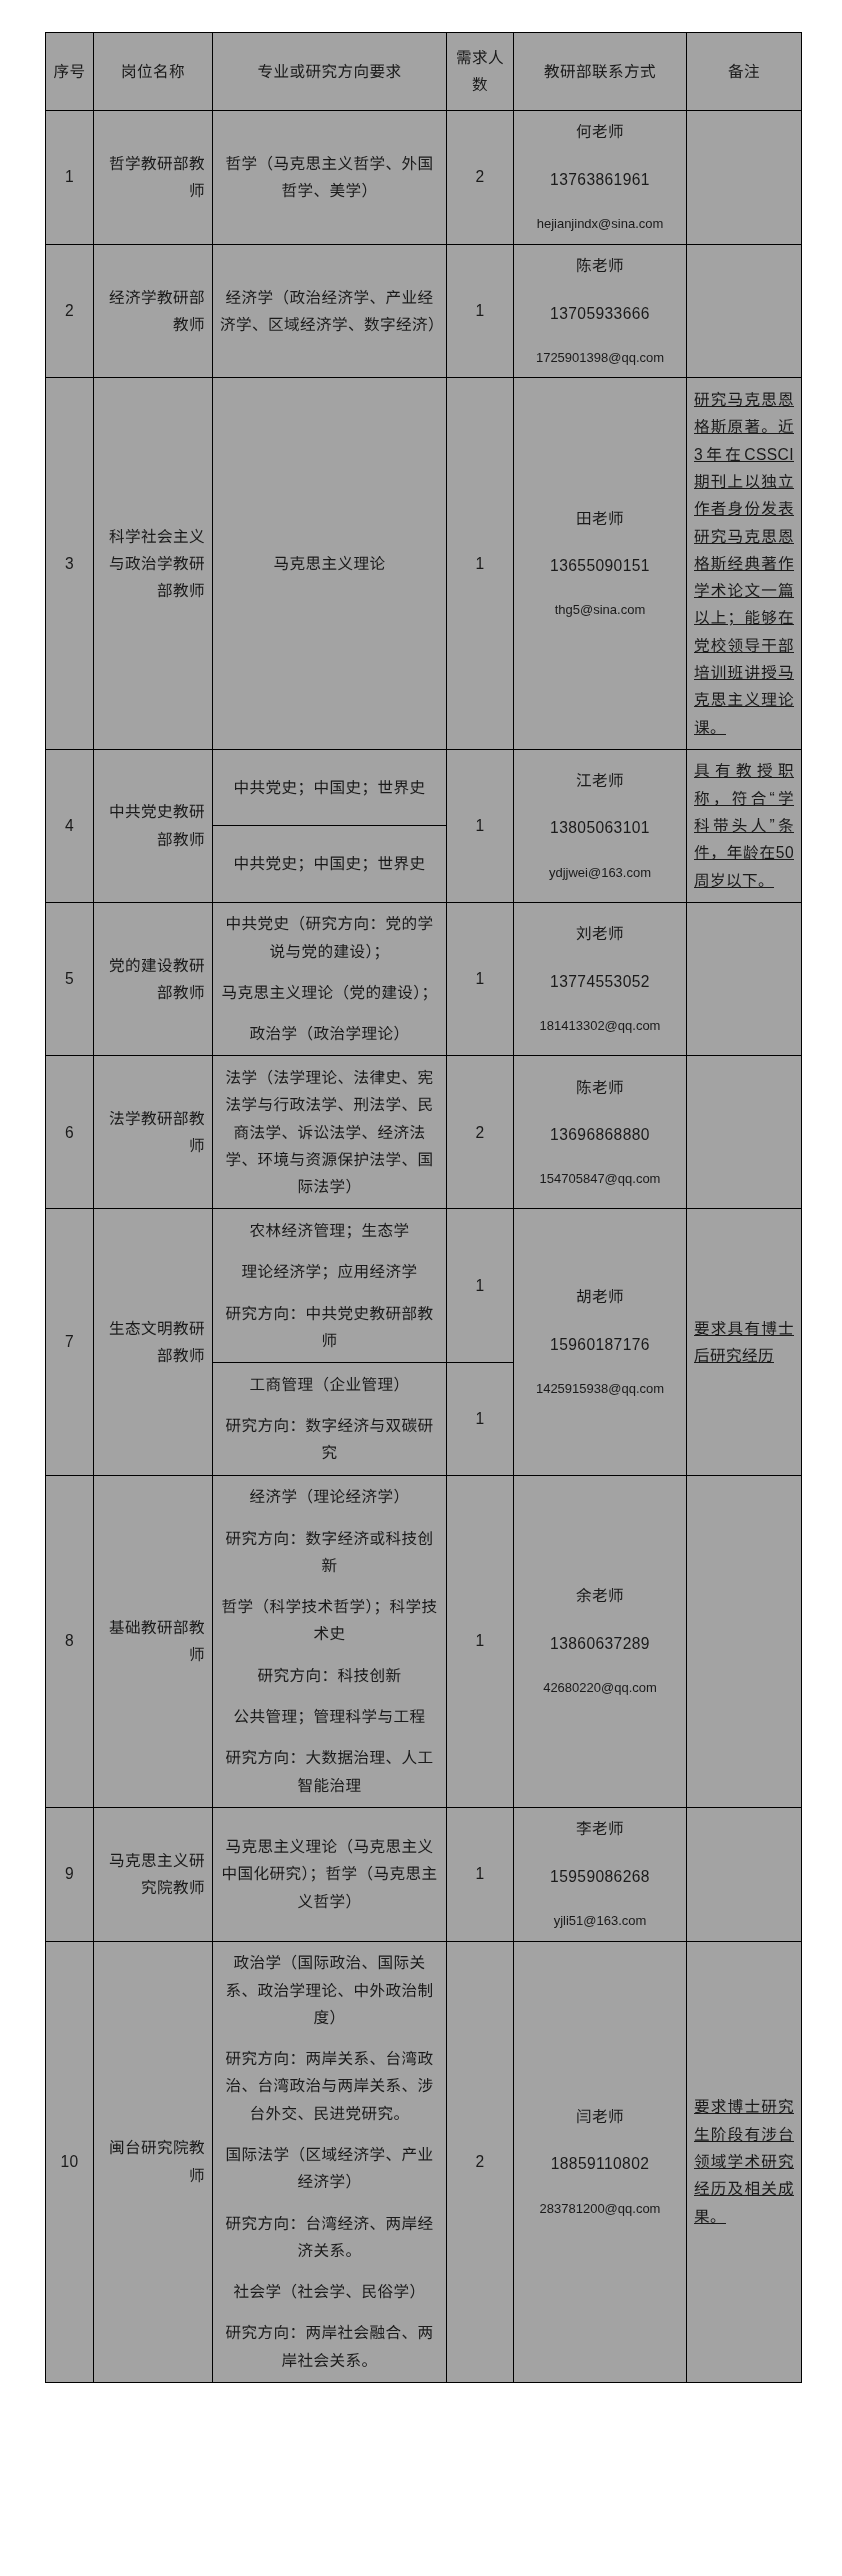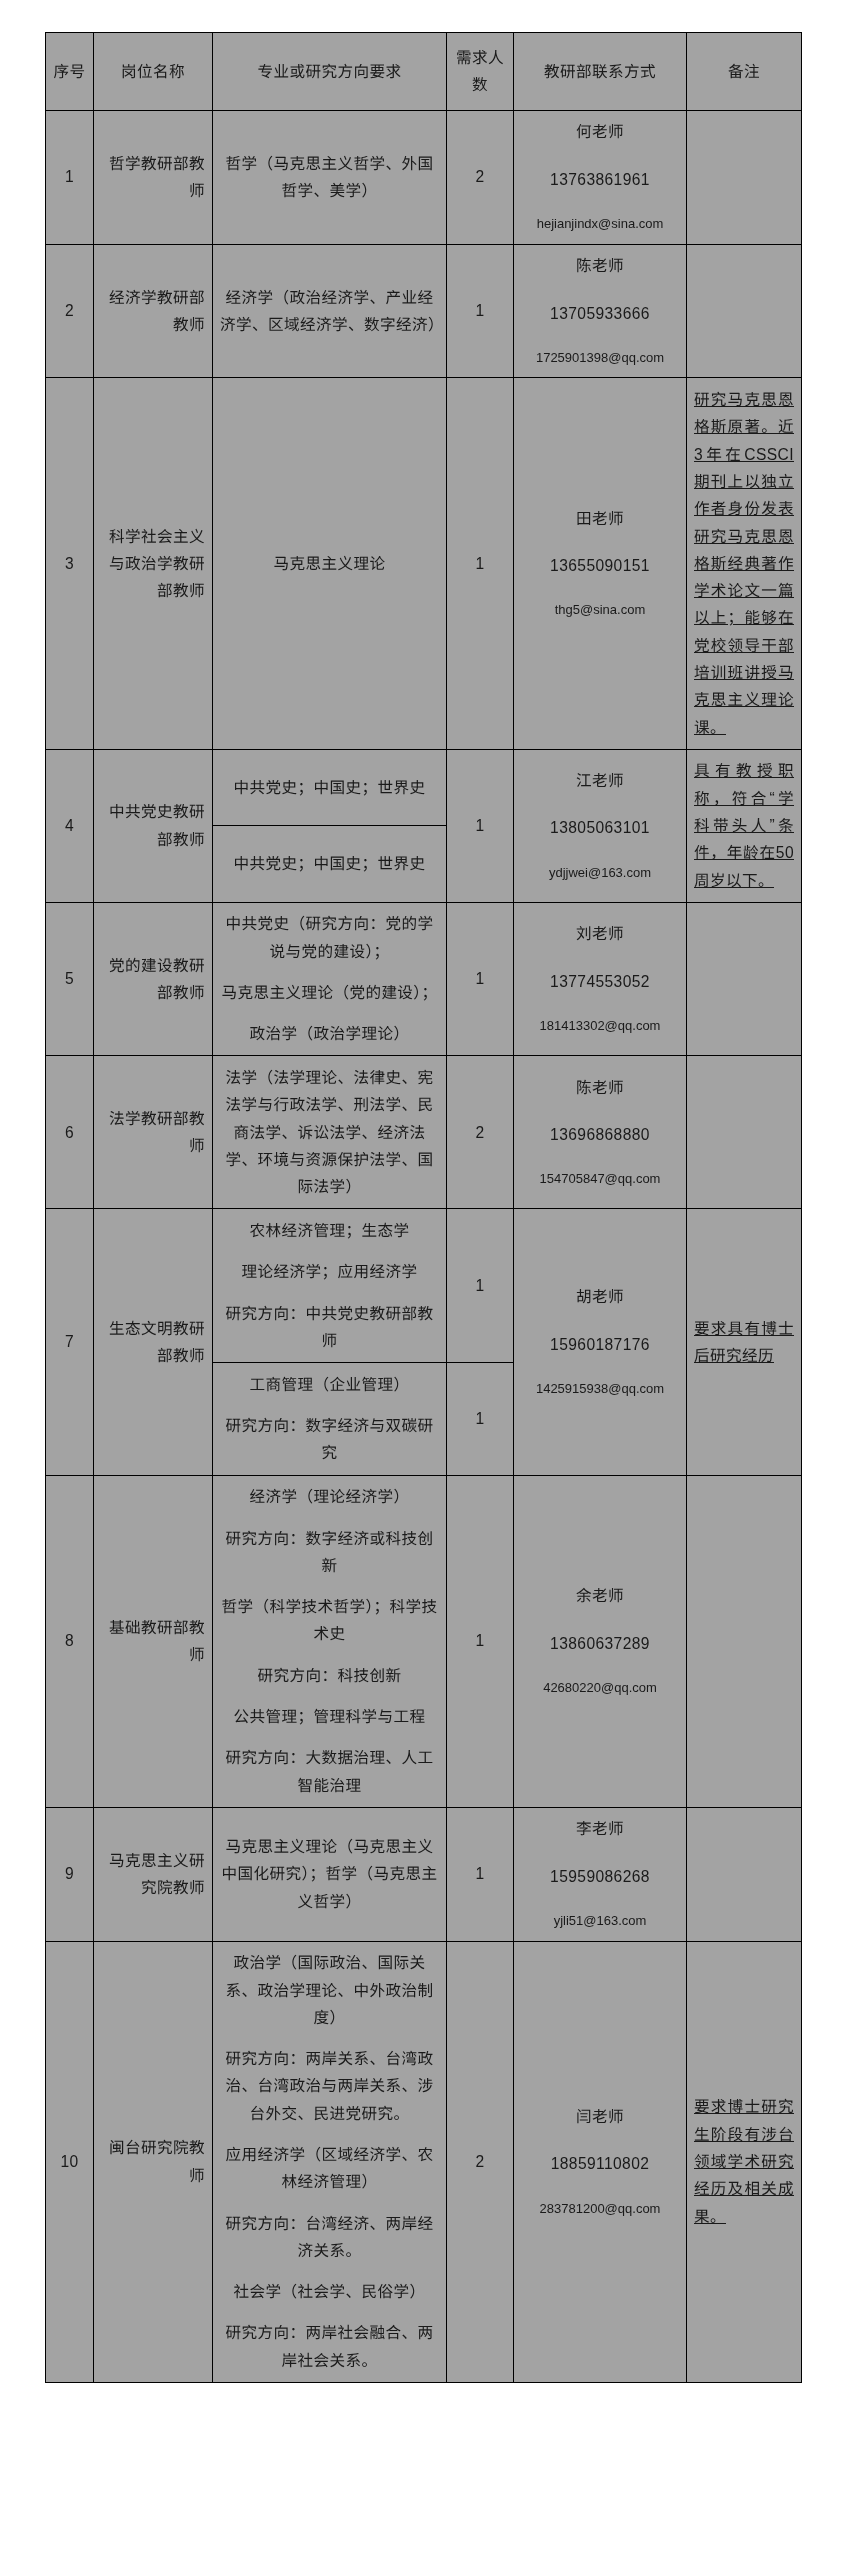--- a/index.html
+++ b/index.html
@@ -282,21 +282,21 @@
           <td class="remark">
             <p></p>
           </td>
         </tr>
         <tr>
           <td class="idx">10</td>
           <td class="post">闽台研究院教师</td>
           <td class="major">
             <p>政治学（国际政治、国际关系、政治学理论、中外政治制度）</p>
             <p>研究方向：两岸关系、台湾政治、台湾政治与两岸关系、涉台外交、民进党研究。</p>
-            <p>应用经济学（区域经济学、农林经济管理）</p>
+            <p>国际法学（区域经济学、产业经济学）</p>
             <p>研究方向：台湾经济、两岸经济关系。</p>
             <p>社会学（社会学、民俗学）</p>
             <p>研究方向：两岸社会融合、两岸社会关系。</p>
           </td>
           <td class="num">2</td>
           <td class="contact">
             <span class="contact-line">闫老师</span>
             <span class="contact-line">18859110802</span>
             <span class="contact-line email">283781200@qq.com</span>
           </td>

